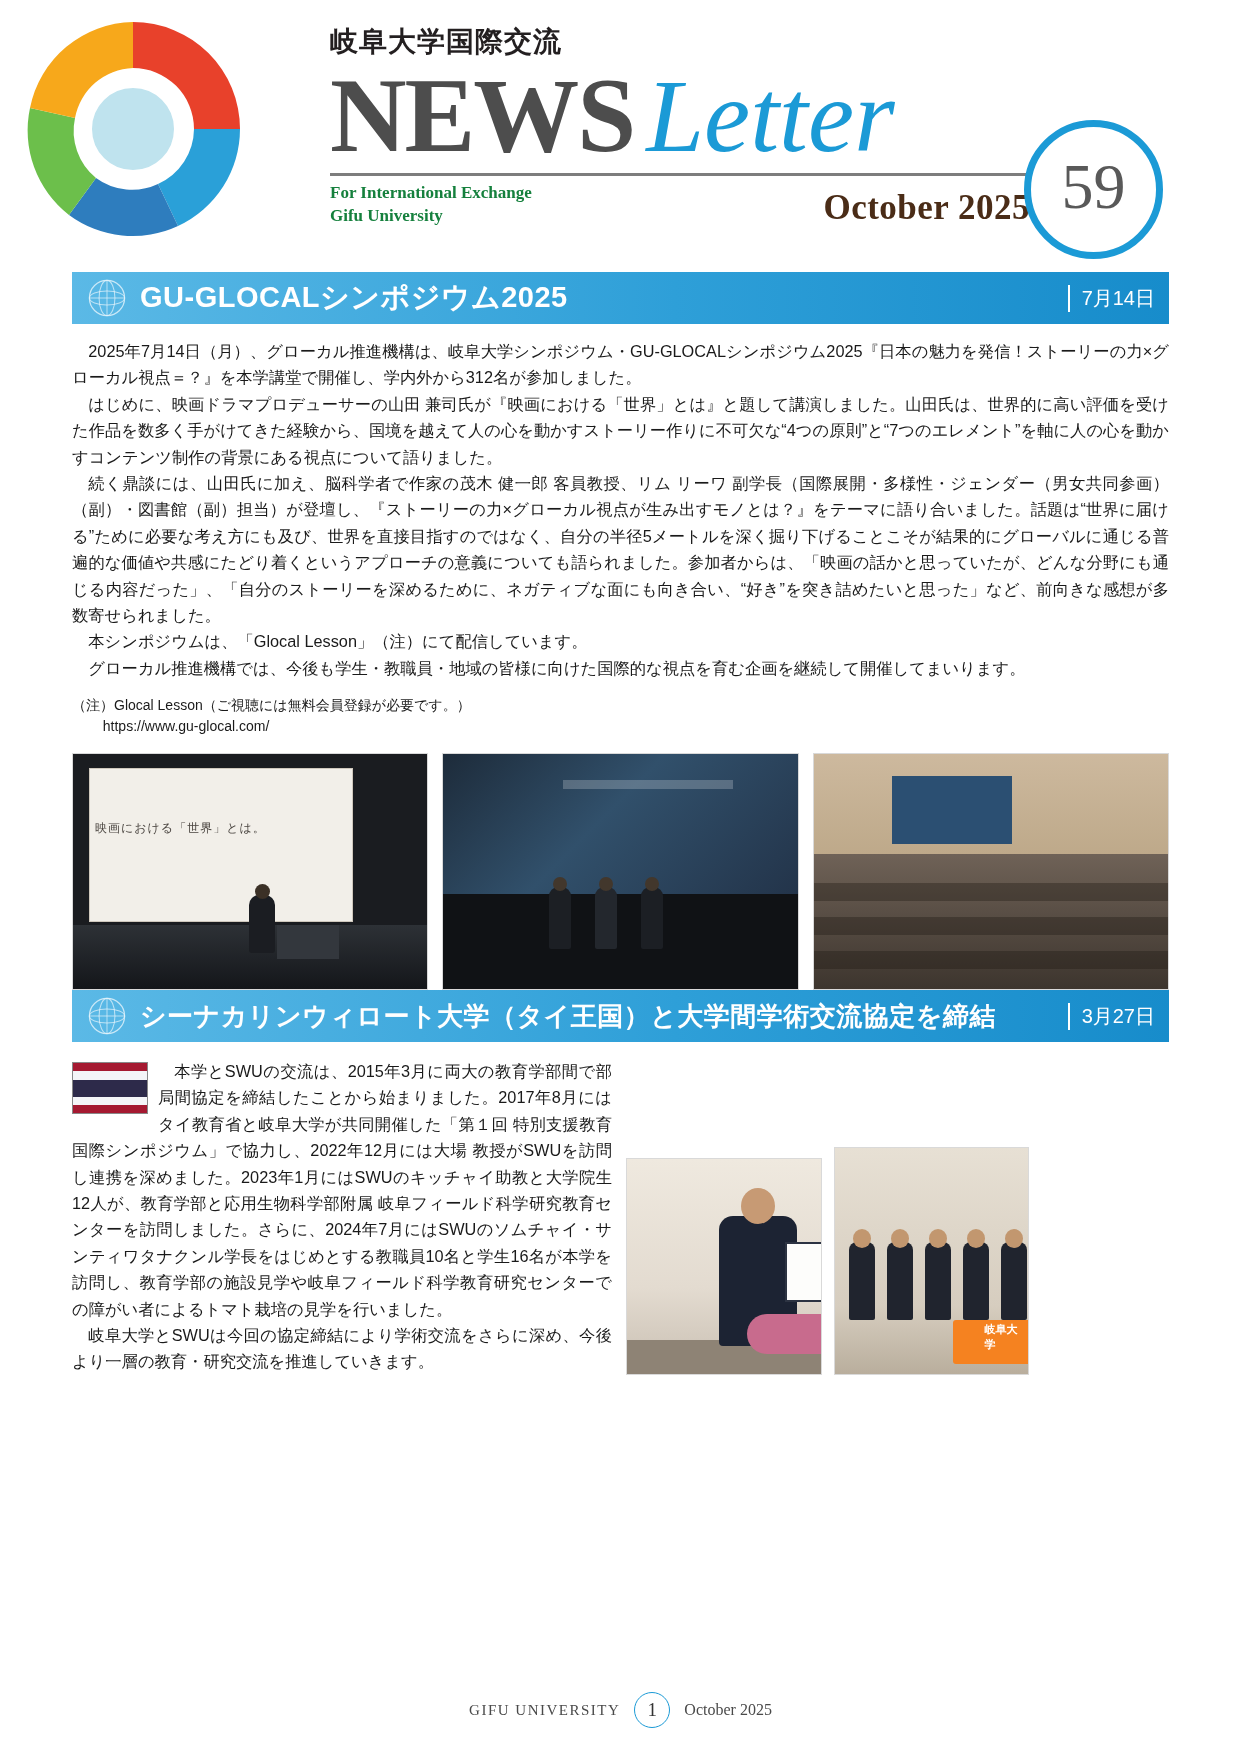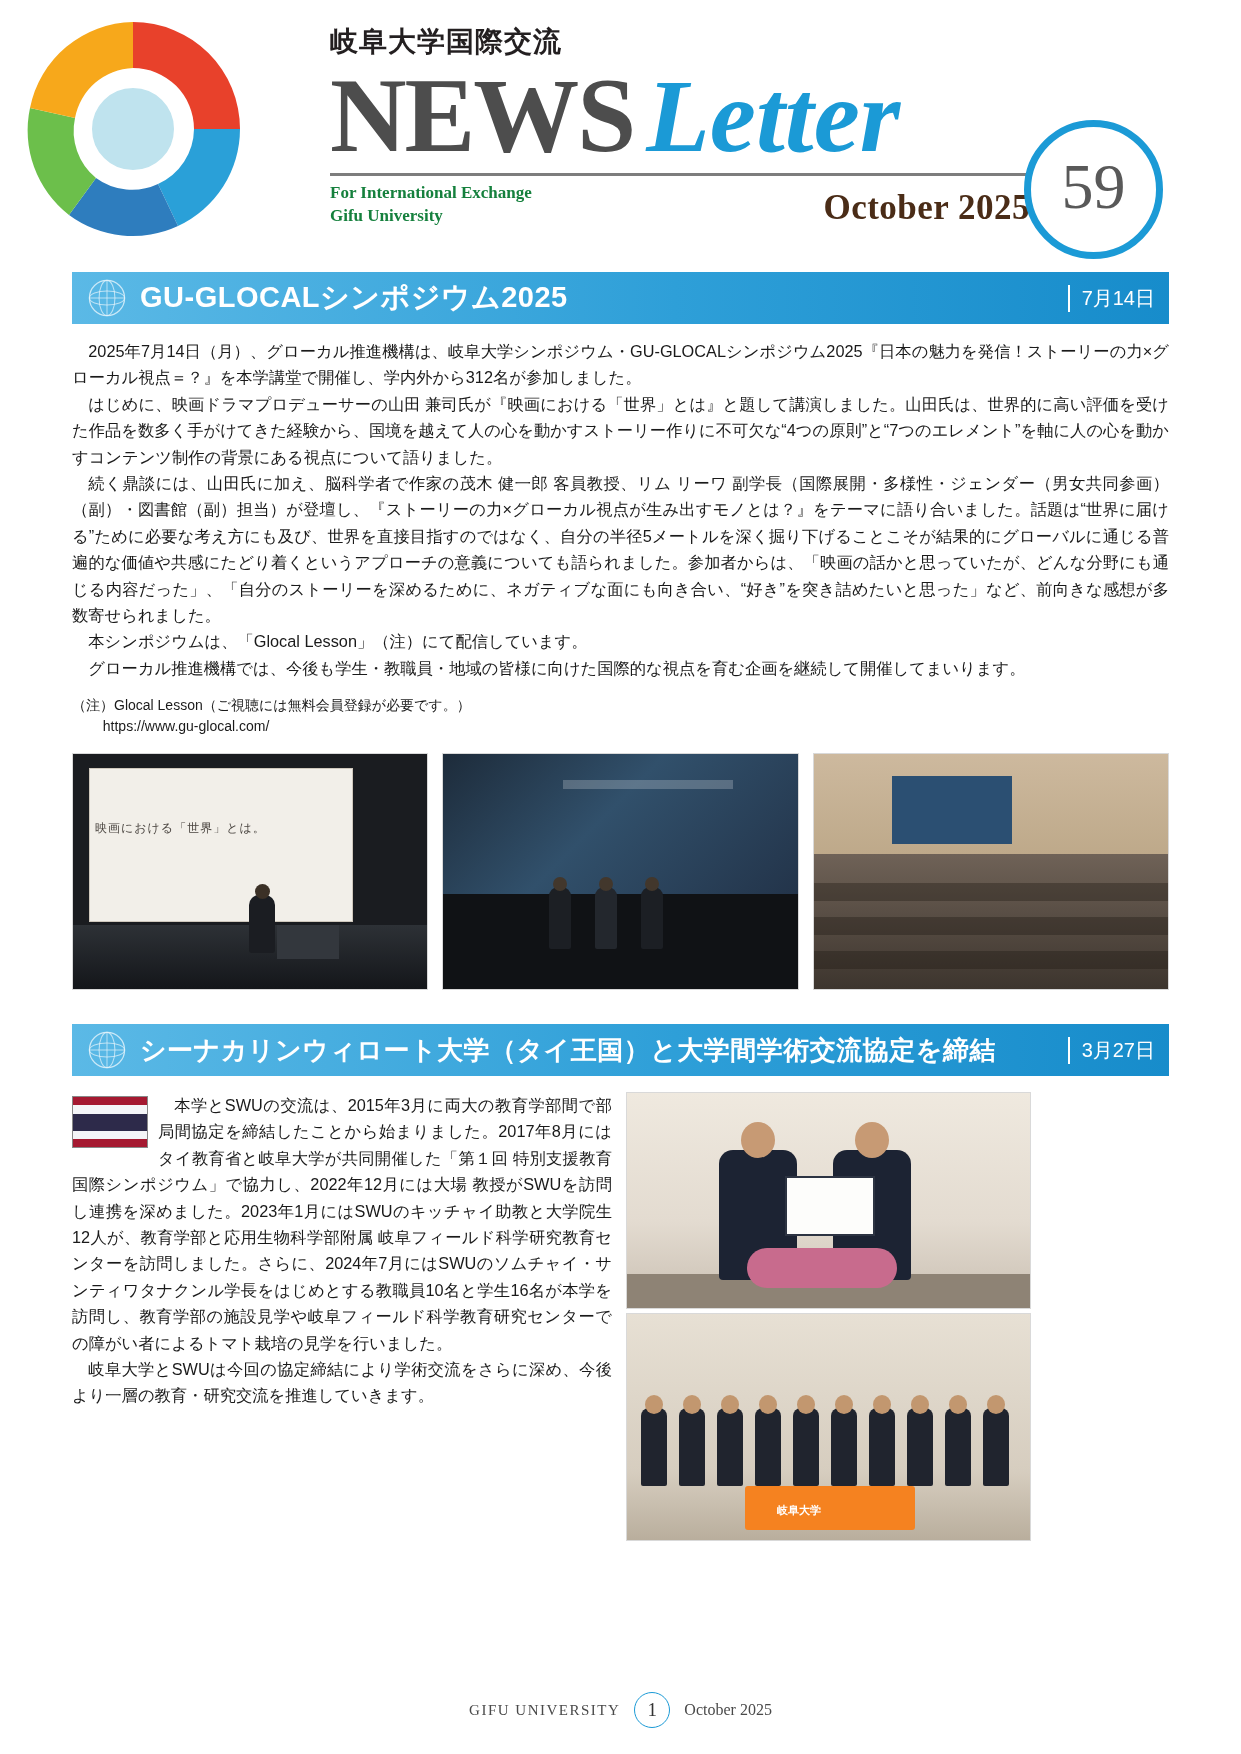--- a/index.html
+++ b/index.html
@@ -50,21 +50,21 @@
     font-family: "Liberation Serif", serif;
     font-size: 106px;
     font-weight: bold;
     letter-spacing: -2px;
     color: #4d4d4d;
   }
   .masthead .letter {
     font-family: "Liberation Serif", serif;
     font-style: italic;
     font-size: 104px;
-    font-weight: bold;
+    font-weight: normal;
     color: #1b9ad6;
     margin-left: 12px;
   }
   .rule {
     height: 3px;
     background: #7d7d7d;
     margin-top: 4px;
     width: 700px;
   }
   .subline {
@@ -281,21 +281,21 @@
     background: #ffffff;
     position: relative;
     overflow: hidden;
   }
   .flag .s1 { position:absolute; left:0; top:0; width:100%; height:16%; background:#A51931; }
   .flag .s2 { position:absolute; left:0; top:16%; width:100%; height:17%; background:#F4F5F8; }
   .flag .s3 { position:absolute; left:0; top:33%; width:100%; height:34%; background:#2D2A4A; }
   .flag .s4 { position:absolute; left:0; top:67%; width:100%; height:17%; background:#F4F5F8; }
   .flag .s5 { position:absolute; left:0; top:84%; width:100%; height:16%; background:#A51931; }
 
-  .col-right { width: 403px; display: flex; flex-direction: column; gap: 4px; }
+  .col-right { width: 403px; display: flex; flex-direction: row; gap: 12px; align-items: flex-end; }
   .ph4 { width: 403px; height: 215px; background: #e8e2d8; position: relative; overflow: hidden; border:1px solid #d9d9d9;}
   .ph5 { width: 403px; height: 226px; background: #ddd6ca; position: relative; overflow: hidden; border:1px solid #d9d9d9;}
 
   .ph4 .bg { position:absolute; inset:0; background:linear-gradient(to bottom,#efe9df 0%, #e3dbd0 60%, #c9bfb2 100%); }
   .ph4 .man { position:absolute; bottom:28px; width:78px; height:130px; background:#1c2333; border-radius:14px 14px 4px 4px;}
   .ph4 .man.a { left:92px; }
   .ph4 .man.b { left:206px; }
   .ph4 .mhead { position:absolute; bottom:150px; width:34px; height:36px; border-radius:50%; background:#c79a74;}
   .ph4 .mhead.a { left:114px; }
   .ph4 .mhead.b { left:228px; }
@@ -417,21 +417,21 @@
   <div class="photo ph3">
     <div class="wall"></div>
     <div class="hall-screen"></div>
     <div class="seats"></div>
     <div class="row-h" style="bottom:20px"></div>
     <div class="row-h" style="bottom:54px"></div>
     <div class="row-h" style="bottom:88px"></div>
   </div>
 </div>
 
-<div class="section-bar" style="margin-top:34px">
+<div class="section-bar" style="">
   <svg class="bar-globe" viewBox="0 0 60 50">
     <circle cx="30" cy="25" r="20" fill="none" stroke="#ffffff" stroke-width="1.4" opacity="0.8"></circle>
     <ellipse cx="30" cy="25" rx="9" ry="20" fill="none" stroke="#ffffff" stroke-width="1.2" opacity="0.7"></ellipse>
     <ellipse cx="30" cy="25" rx="20" ry="8" fill="none" stroke="#ffffff" stroke-width="1.2" opacity="0.7"></ellipse>
     <line x1="10" y1="25" x2="50" y2="25" stroke="#ffffff" stroke-width="1.1" opacity="0.7"></line>
     <line x1="30" y1="5" x2="30" y2="45" stroke="#ffffff" stroke-width="1.1" opacity="0.7"></line>
   </svg>
   <div class="bar-title small">シーナカリンウィロート大学（タイ王国）と大学間学術交流協定を締結</div>
   <div class="bar-date">3月27日</div>
 </div>

